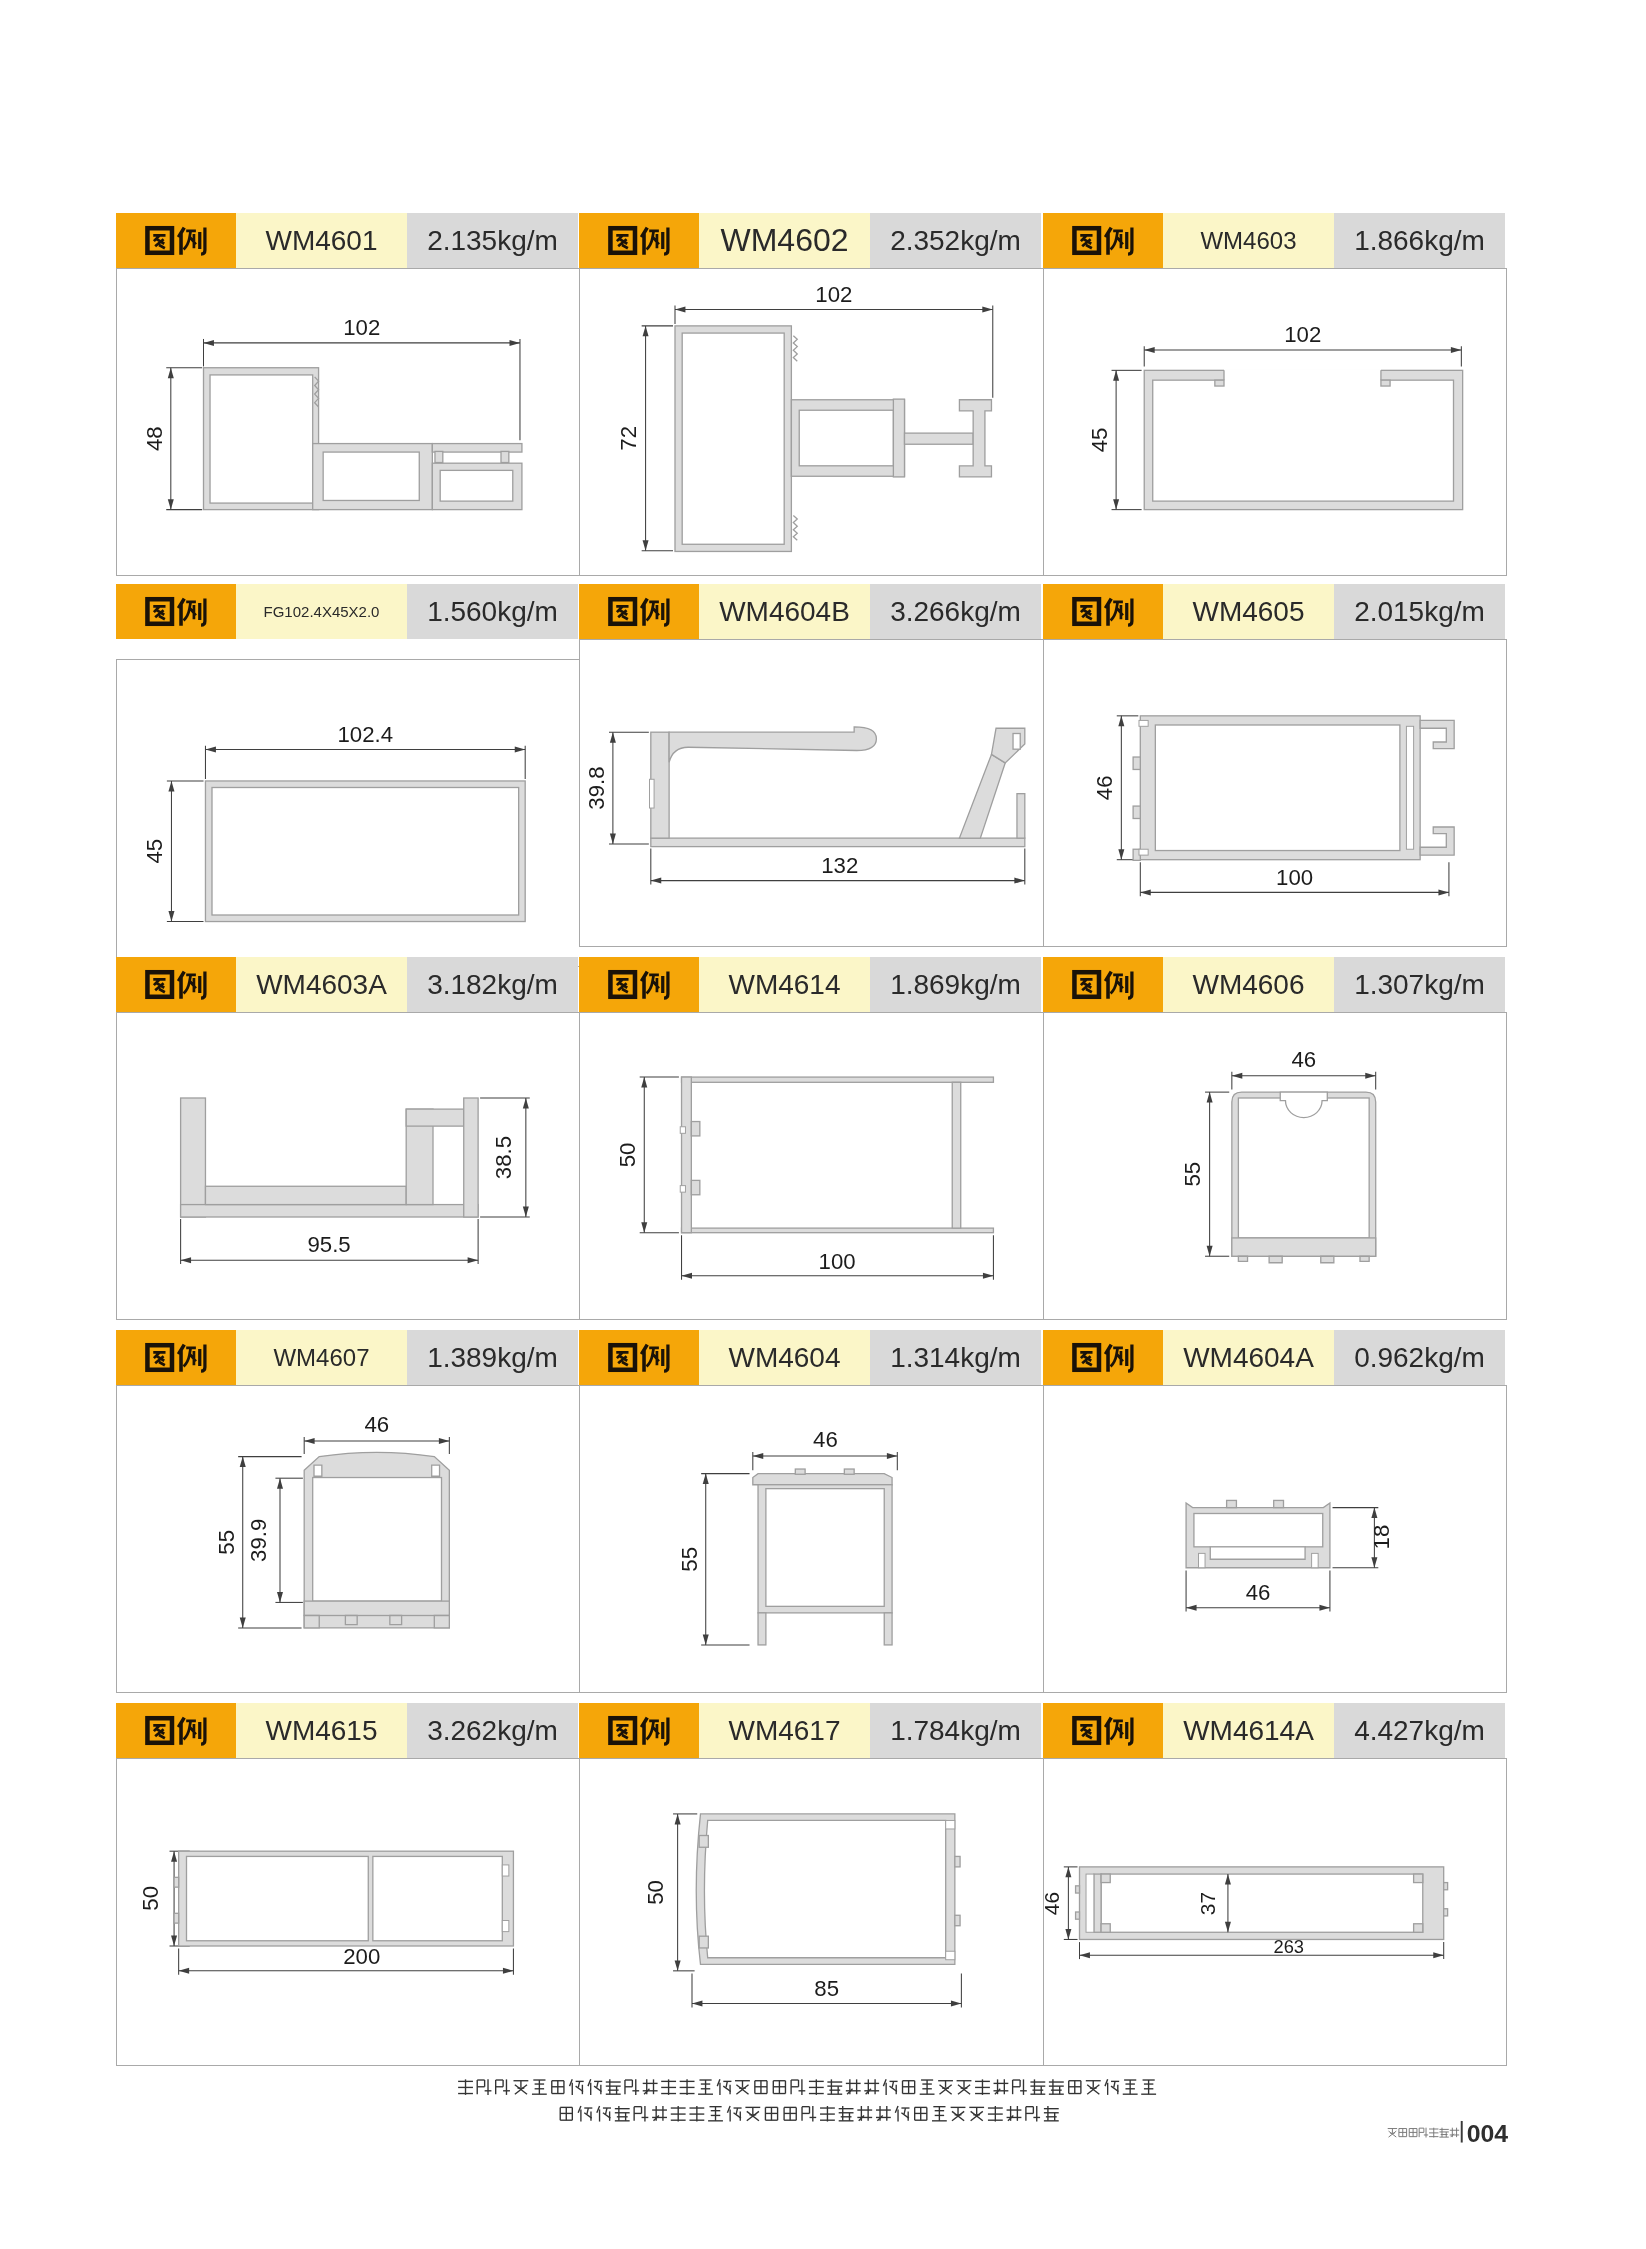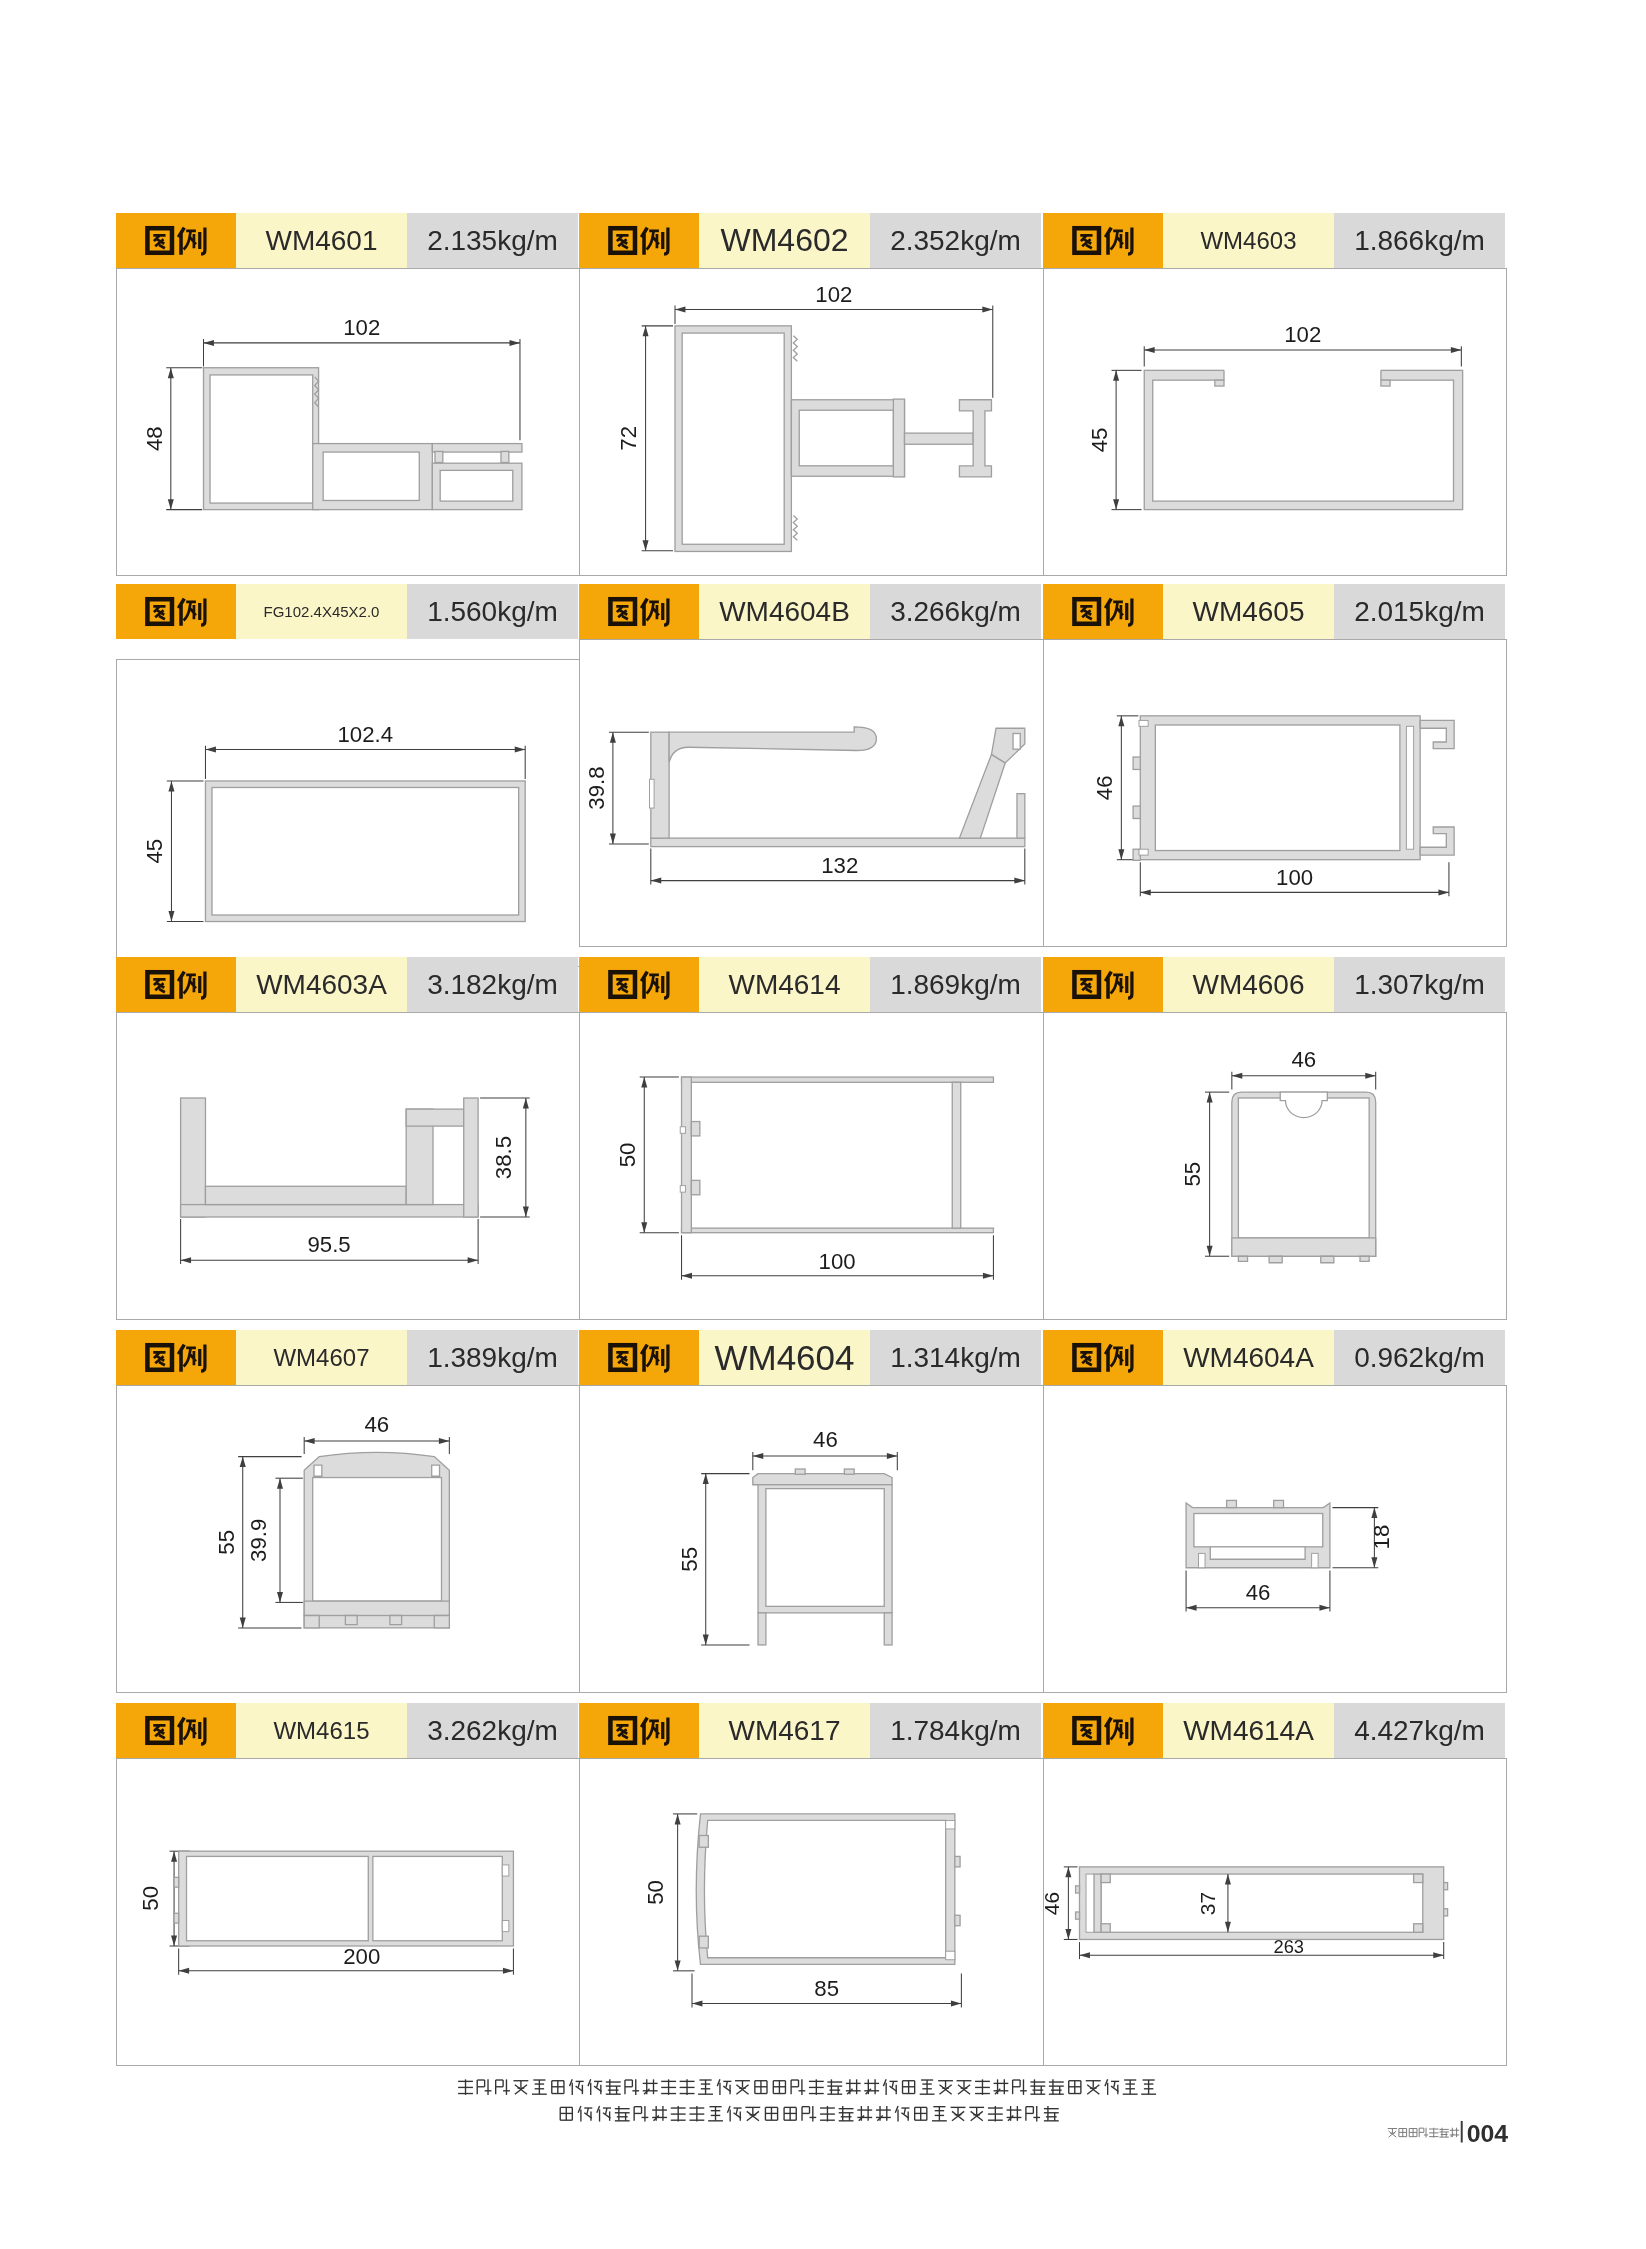--- a/index.html
+++ b/index.html
@@ -442,21 +442,21 @@
             <rect x="3" y="5" width="38" height="38" stroke-width="7"></rect>
             <path d="M12,16 L31,16 M22,16 L13,25 M16,21 L29,29 M28,22 L15,33 M21,31 L30,36" stroke-width="4.2"></path>
           </g>
           <g stroke="#1a1208" fill="none">
             <path d="M60,4 L51,19 M55,13 L55,46" stroke-width="5.5"></path>
             <path d="M63,9 L78,9 M70,9 L68,20 Q66,31 59,38 M69,19 L78,30 M75,14 L75,36" stroke-width="4.2"></path>
             <path d="M84,11 L84,37 M92,4 L92,39 Q92,45 86,45" stroke-width="5"></path>
           </g>
         </svg>
       </div>
-      <div class="seg2" style="font-size:35px">WM4604</div>
+      <div class="seg2" style="font-size:28px">WM4604</div>
       <div class="seg3">1.314kg/m</div>
     </div>
     <div class="bod" style="width:463px;border-right:none;">
       <svg width="462" height="306" viewBox="1 1 706 468">
         <line x1="265" y1="108" x2="486" y2="108" stroke="#3f3f3f" stroke-width="1.6"></line>
         <polygon points="265,108 281,103.4 281,112.6" fill="#3f3f3f"></polygon>
         <polygon points="486,108 470,103.4 470,112.6" fill="#3f3f3f"></polygon>
         <text x="376" y="95" font-size="34" fill="#1c1c1c" text-anchor="middle">46</text>
         <line x1="265" y1="102" x2="265" y2="130" stroke="#3f3f3f" stroke-width="1.6"></line>
         <line x1="486" y1="102" x2="486" y2="130" stroke="#3f3f3f" stroke-width="1.6"></line>
@@ -526,21 +526,21 @@
             <rect x="3" y="5" width="38" height="38" stroke-width="7"></rect>
             <path d="M12,16 L31,16 M22,16 L13,25 M16,21 L29,29 M28,22 L15,33 M21,31 L30,36" stroke-width="4.2"></path>
           </g>
           <g stroke="#1a1208" fill="none">
             <path d="M60,4 L51,19 M55,13 L55,46" stroke-width="5.5"></path>
             <path d="M63,9 L78,9 M70,9 L68,20 Q66,31 59,38 M69,19 L78,30 M75,14 L75,36" stroke-width="4.2"></path>
             <path d="M84,11 L84,37 M92,4 L92,39 Q92,45 86,45" stroke-width="5"></path>
           </g>
         </svg>
       </div>
-      <div class="seg2" style="font-size:24px">WM4615</div>
+      <div class="seg2" style="font-size:28px">WM4615</div>
       <div class="seg3">3.262kg/m</div>
     </div>
     <div class="bod" style="width:463px;border-right:none;">
       <svg width="462" height="306" viewBox="1 1 706 468">
         <line x1="88" y1="142" x2="88" y2="287" stroke="#3f3f3f" stroke-width="1.6"></line>
         <polygon points="88,142 83.4,158 92.6,158" fill="#3f3f3f"></polygon>
         <polygon points="88,287 83.4,271 92.6,271" fill="#3f3f3f"></polygon>
         <text x="64" y="214" font-size="34" fill="#1c1c1c" text-anchor="middle" transform="rotate(-90 64 214)">50</text>
         <line x1="81" y1="142" x2="112" y2="142" stroke="#3f3f3f" stroke-width="1.6"></line>
         <line x1="81" y1="287" x2="112" y2="287" stroke="#3f3f3f" stroke-width="1.6"></line>

